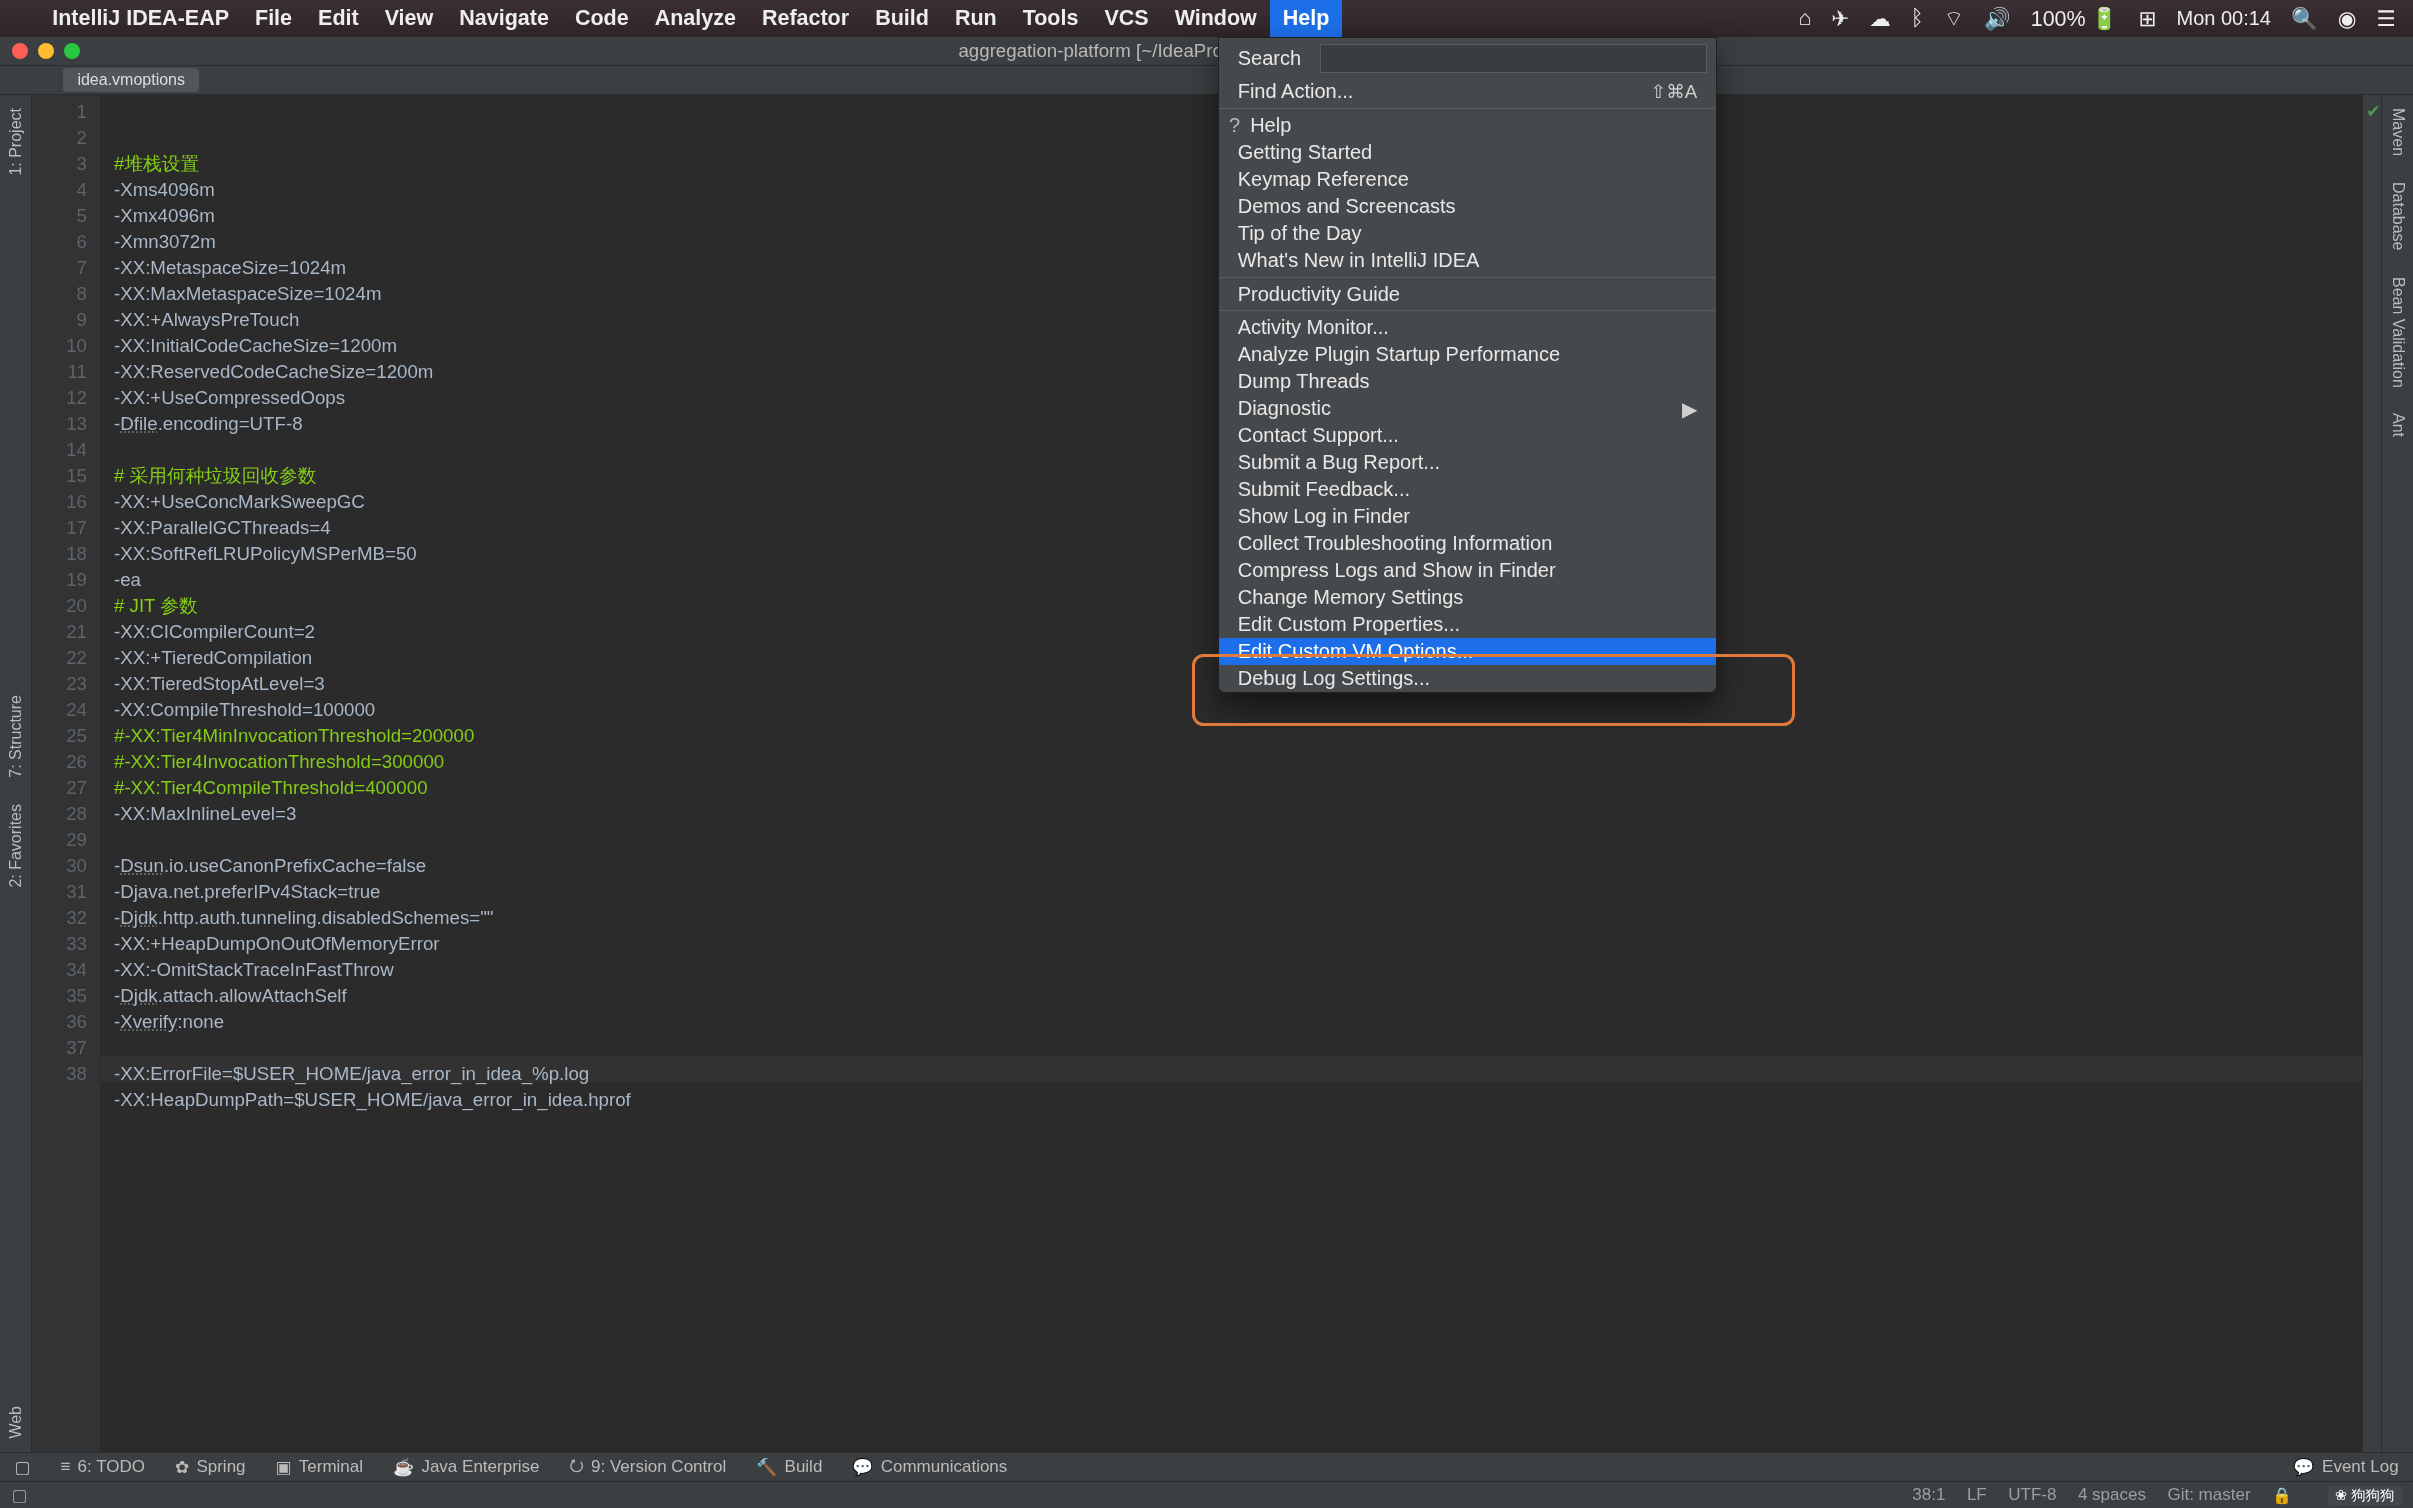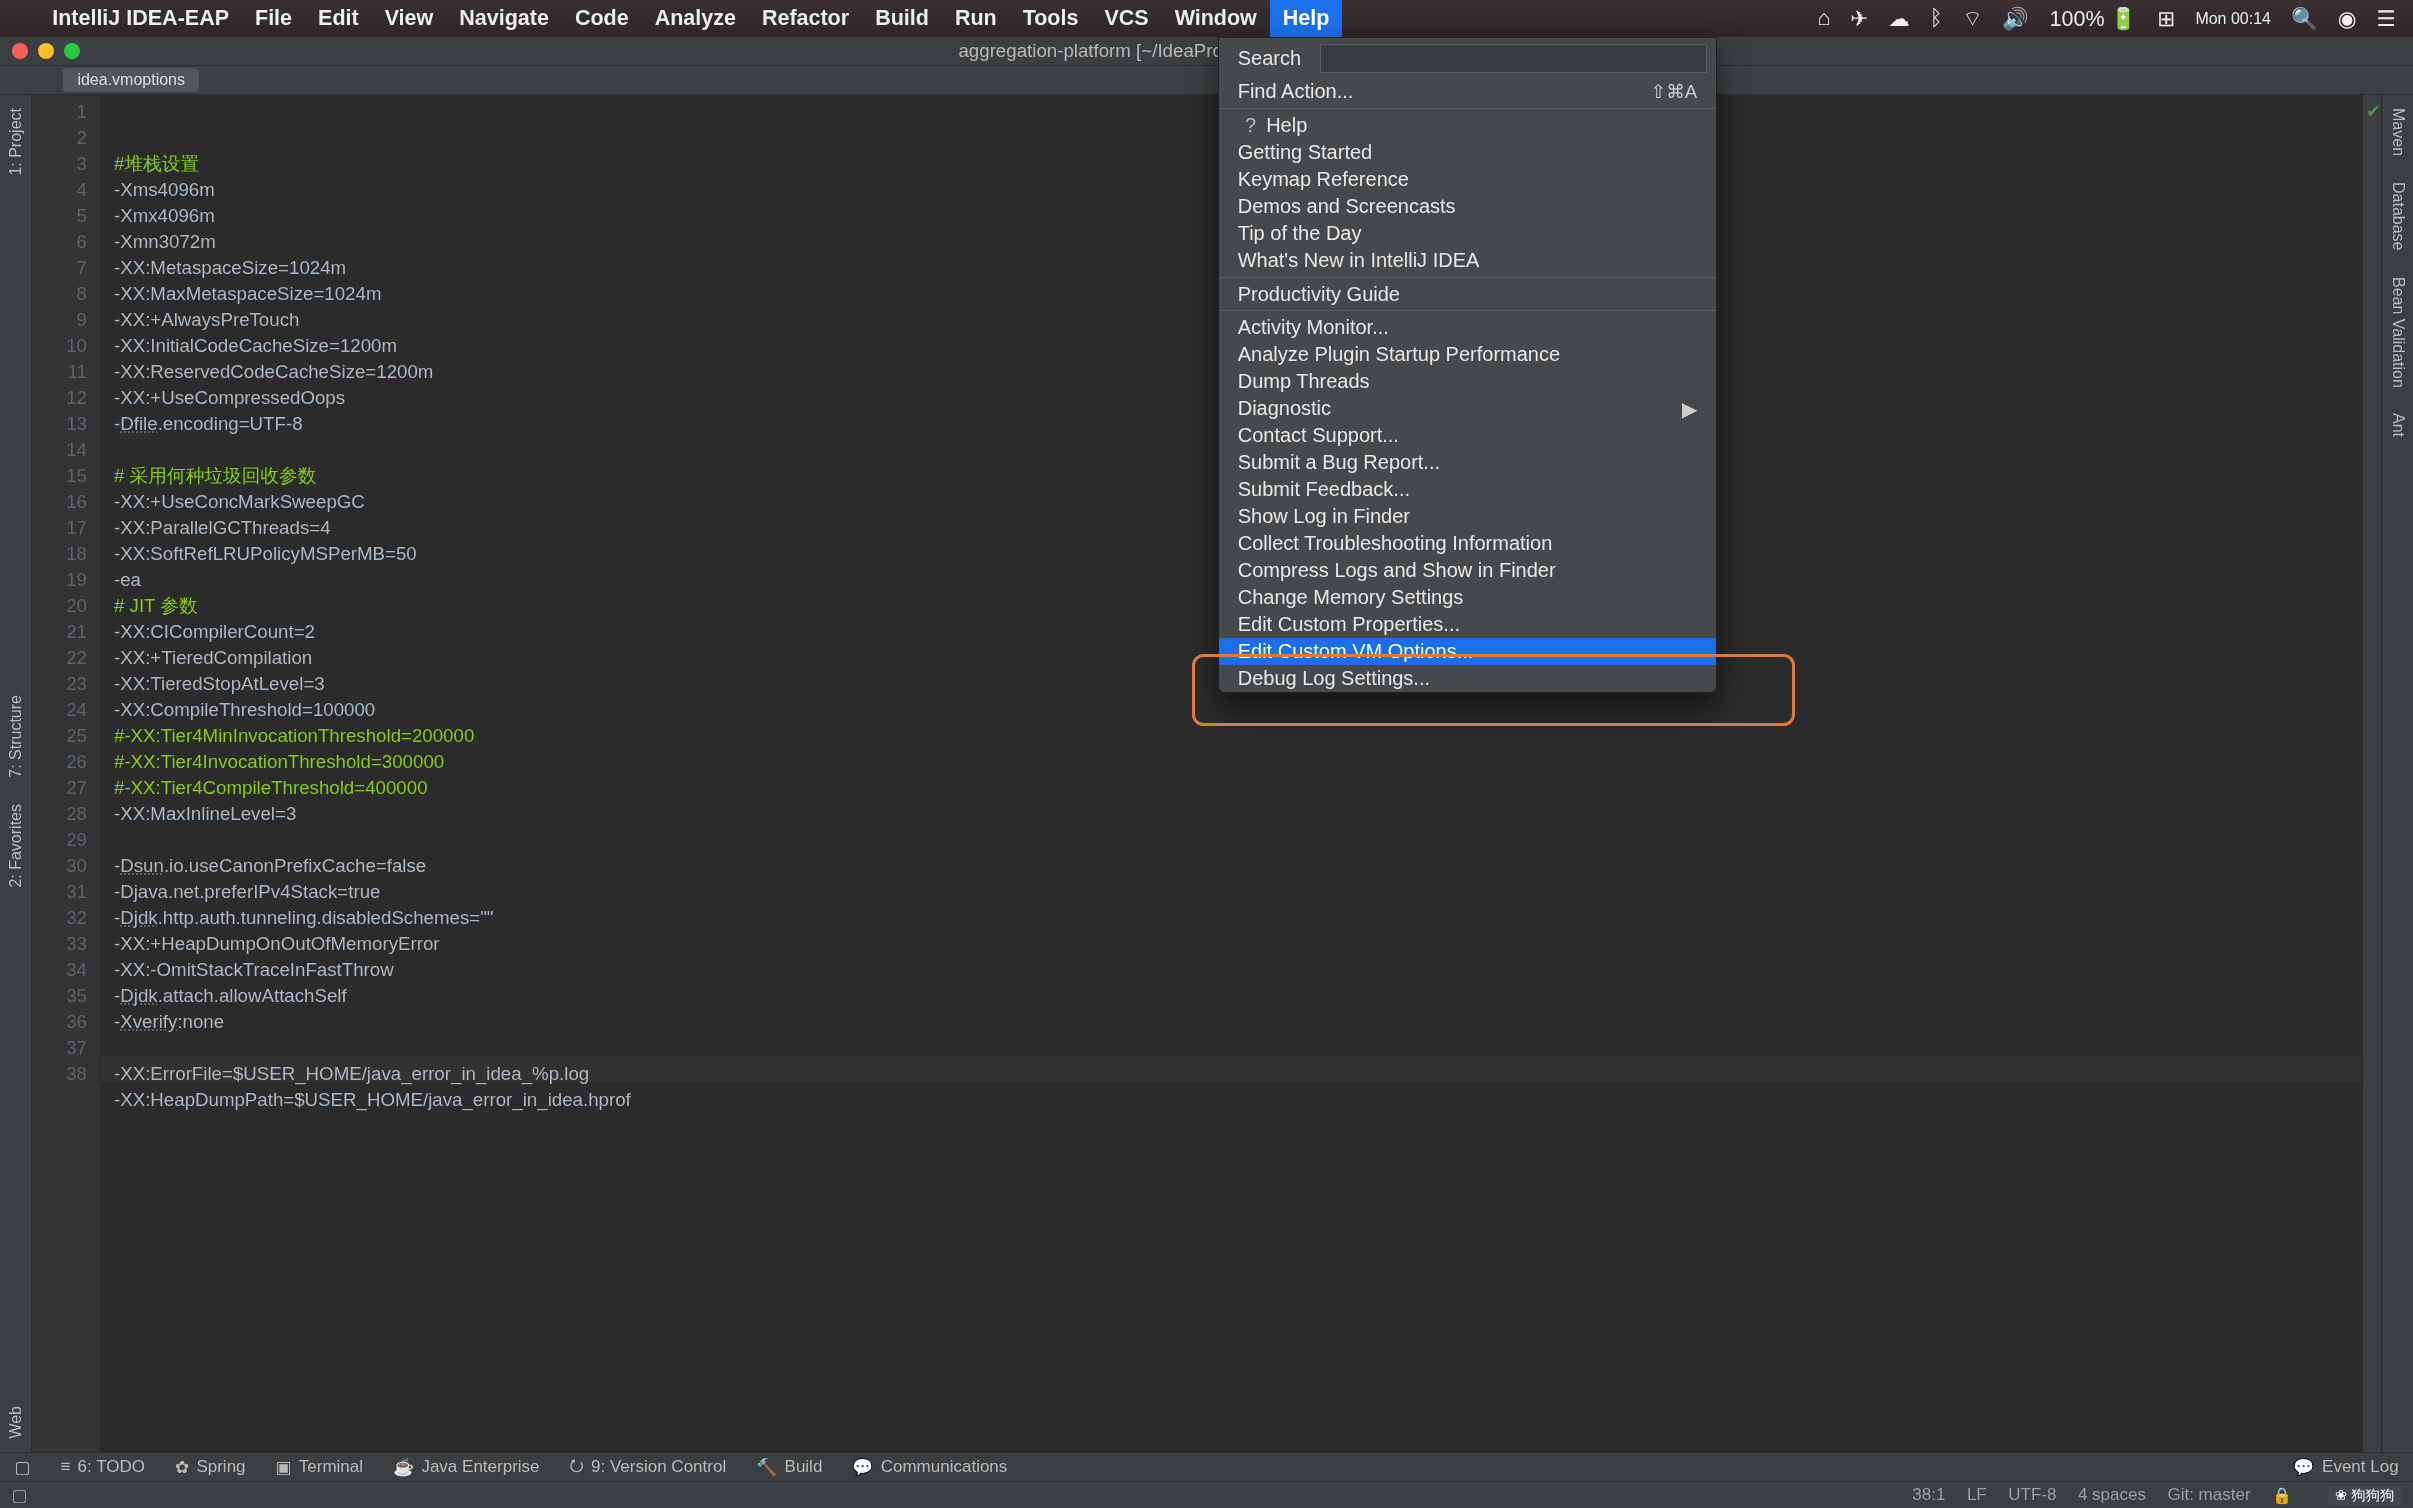--- a/index.html
+++ b/index.html
@@ -8,21 +8,21 @@
 
 
 .menubar { height:37px; background:linear-gradient(#3a2f34,#2e2529); display:flex; align-items:center; color:#eee; font-size:21.5px; padding:0 7.2px; }
 .menubar .apple { width:32px; text-align:center; font-size:21.5px; }
 .menubar .appname { font-weight:600; padding:0 13px; }
 .menubar .mitem { padding:0 13px; height:100%; display:flex; align-items:center; cursor:default; }
 .menubar .mitem.sel { background:#1c6fe8; color:#fff; }
 .menubar .spacer { flex:1; }
 .menubar .tray { display:flex; align-items:center; gap:20px; padding-right:10px; font-size:20px; }
 .menubar .tray .ico { font-size:21.5px; }
-.menubar .tray .clock { font-size:16px; }
+.menubar .tray .clock { font-size:20px; }
 
 
 .ide { position:absolute; top:37px; left:0; right:0; bottom:0; background:#3c3f41; display:flex; flex-direction:column; }
 .titlebar { height:29px; background:#3c3f41; display:flex; align-items:center; position:relative; border-bottom:0.7px solid #2a2c2d; }
 .traffic { display:flex; gap:10px; padding-left:11.5px; }
 .traffic .dot { width:16px; height:16px; border-radius:50%; }
 .dot.r{background:#ff5f57;} .dot.y{background:#febc2e;} .dot.g{background:#28c840;}
 .titlebar .titletext { position:absolute; left:50%; transform:translateX(-50%); color:#b9b9b9; font-size:18.7px; }
 
 
@@ -67,21 +67,21 @@
 .dropdown { position:absolute; top:37px; left:1218px; width:499px; background:#46494b; border:0.7px solid #202122; border-radius:0 0 7.2px 7.2px; color:#e8e8e8; font-size:20px; box-shadow:0 14.4px 29px rgba(0,0,0,.5); z-index:50; overflow:hidden;}
 .dropdown .searchrow { display:flex; align-items:center; height:40px; background:#46494b; }
 .dropdown .searchrow .lbl { padding:0 18.7px; }
 .dropdown .searchrow input { flex:1; height:29px; margin-right:8.6px; background:#3a3d3f; border:0.7px solid #5a5d5f; color:#eee; font-size:18.7px; padding:0 7.2px;}
 .dropdown .row { height:27px; display:flex; align-items:center; padding:0 18.7px; justify-content:space-between; }
 .dropdown .row.sel { background:#1c6fe8; color:#ffffff; }
 .dropdown hr { border:none; border-top:0.7px solid #5a5d5f; margin:2.9px 0; }
 .dropdown .row .sc { color:#cfcfcf; font-size:18.7px;}
 .dropdown .row .arrow { color:#cfcfcf; }
 .dropdown .row .qicon { margin-right:10px; color:#bbb;}
-.dropdown .row.withicon { padding-left:26px; }
+.dropdown .row.withicon { padding-left:10px; }
 
 
 .annot { position:absolute; border:3.6px solid #e07a3a; border-radius:11.5px; z-index:60; pointer-events:none;}
 
 </style>
 </head>
 <body>
 
 <div class="menubar">
   <div class="apple"></div>

